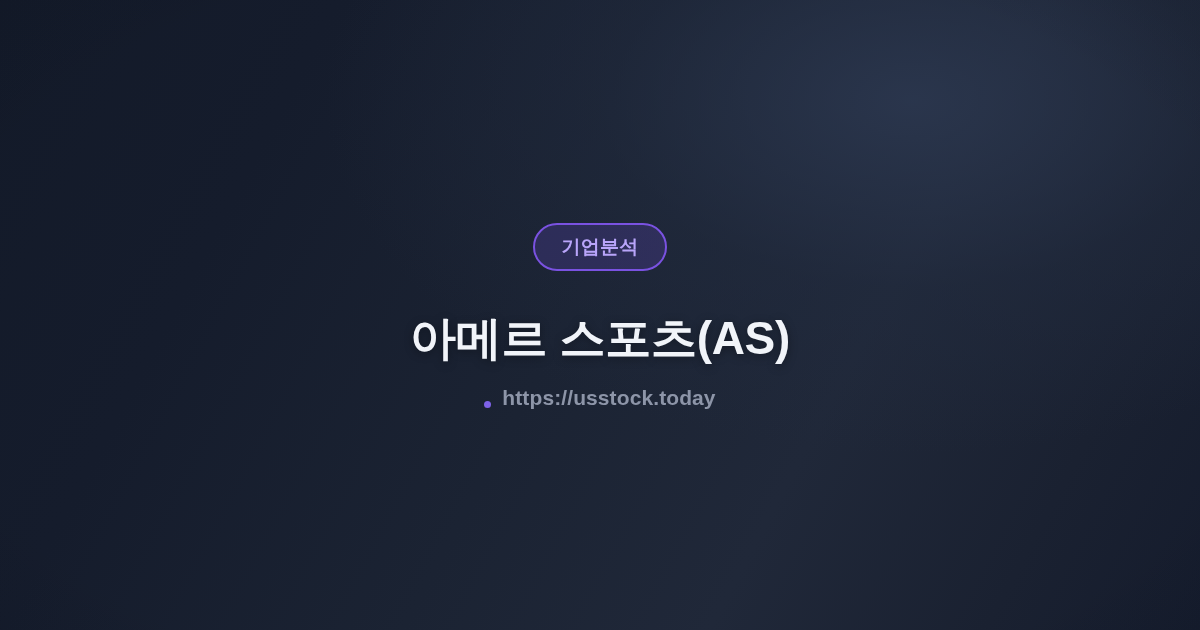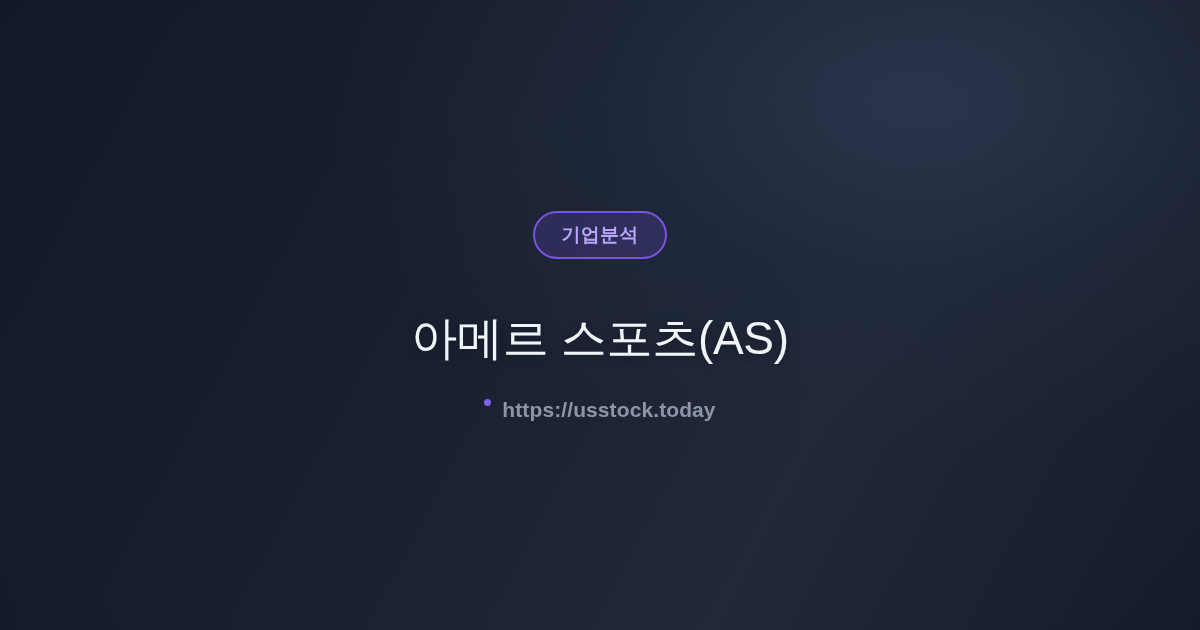--- a/index.html
+++ b/index.html
@@ -87,38 +87,38 @@
     font-size: 19px;
     font-weight: bold;
     letter-spacing: 0.2px;
     color: #b9a5fa;
     line-height: 1;
     white-space: nowrap;
   }
 
   
   .title {
-    margin: 16px;
+    margin: 4px;
     font-size: 46px;
-    font-weight: normal;
+    font-weight: bold;
     line-height: 70px;
     letter-spacing: -0.3px;
     color: #f1f4f9;
     text-shadow: 0 2px 10px rgba(0,0,0,0.35);
   }
 
   .title-line {
     display: block;
     white-space: nowrap;
   }
 
   
   .url-row {
     display: flex;
-    align-items: flex-start;
+    align-items: flex-end;
     gap: 11px;
     margin-top: 10px;
   }
 
   .url-bullet {
     width: 7px;
     height: 7px;
     border-radius: 50%;
     background: #7e62e8;
     flex: 0 0 auto;

